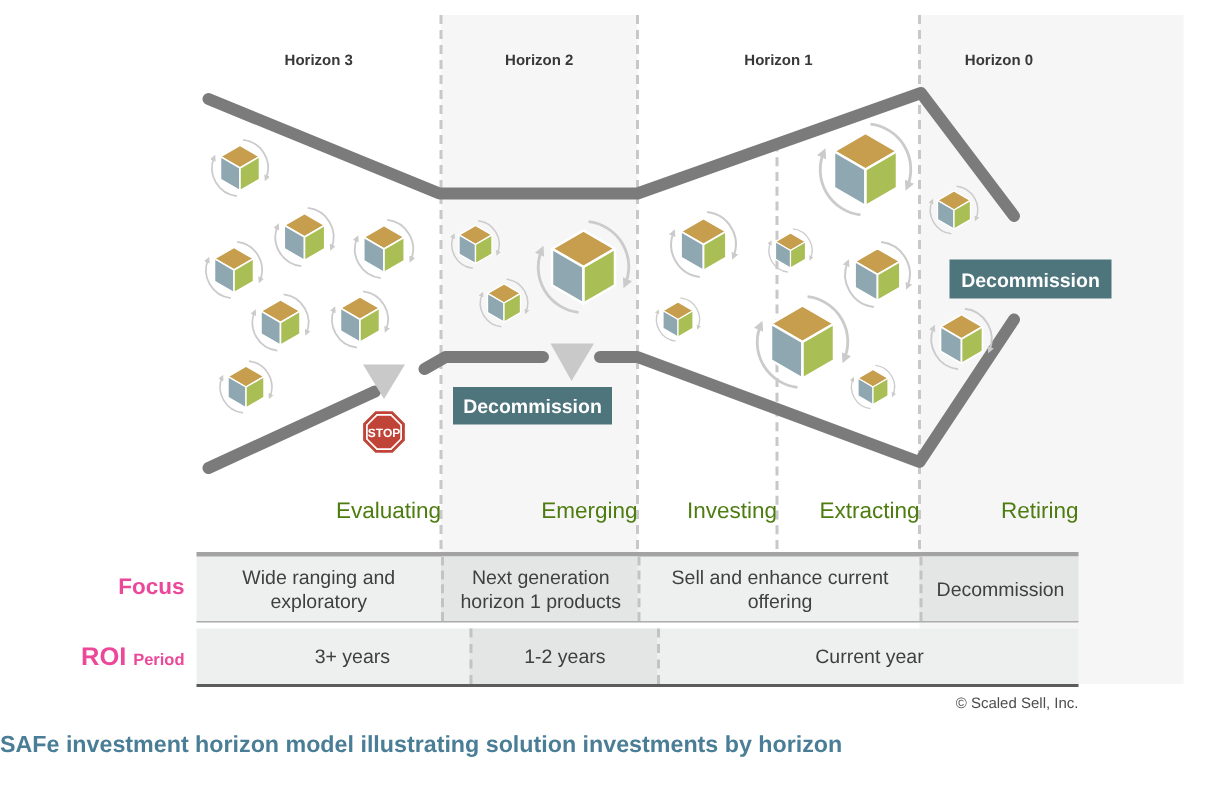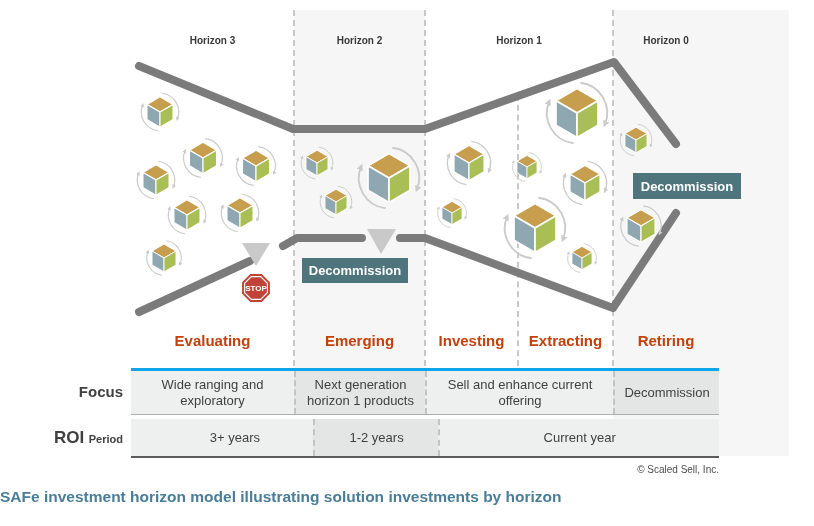--- a/index.html
+++ b/index.html
@@ -6,31 +6,31 @@
   #stage{position:relative;width:814px;height:526px;background:#fff;overflow:hidden;
          font-family:"Liberation Sans","DejaVu Sans",sans-serif;}
   .abs{position:absolute;}
   
   .col-bg{background:#f6f6f6;}
   
   .vsep{width:0;border-left:2px dashed #c8c8c8;}
   
   .hhead{top:32px;height:18px;text-align:center;font-size:10px;font-weight:bold;color:#383838;line-height:18px;}
   
-  .stage{top:331px;height:20px;text-align:center;font-size:15px;font-weight:bold;color:#c2410c;line-height:20px;}
+  .stage{top:331px;height:20px;text-align:right;font-size:15px;font-weight:normal;color:#4d7c0f;line-height:20px;}
   
   .trow{left:131px;width:588px;display:flex;box-sizing:border-box;background:#eef0ef;}
-  .focus-row{top:368px;height:47px;border-top:3px solid #0ea5e9;border-bottom:1px solid #adadad;}
+  .focus-row{top:368px;height:47px;border-top:3px solid #a3a3a3;border-bottom:1px solid #adadad;}
   .roi-row{top:419px;height:39px;border-bottom:2px solid #5c5c5c;padding-left:26px;}
   .cell{box-sizing:border-box;display:flex;align-items:center;justify-content:center;
         text-align:center;font-size:13px;color:#3f3f3f;line-height:1.18;padding:2px 6px;}
   .cell.dashed{border-left:2px dashed #c3c3c3;}
   .cell.tint{background:#e4e6e5;}
   
-  .rowlabel{left:0;width:123px;text-align:right;font-weight:bold;color:#404040;}
+  .rowlabel{left:0;width:123px;text-align:right;font-weight:bold;color:#ec4899;}
   .roi-strong{font-size:17px;}
   .roi-rest{font-size:11px;}
   
   .badge{background:#4e747c;color:#fff;font-size:13px;font-weight:bold;
          display:flex;align-items:center;justify-content:center;}
   
   .copyright{font-size:10px;color:#4d4d4d;text-align:right;}
   .caption{width:814px;text-align:left;font-size:15.5px;font-weight:600;color:#4a7d96;}
   
   .face-top{fill:#c79e4d;stroke:#fff;stroke-width:4;stroke-linejoin:round;}

